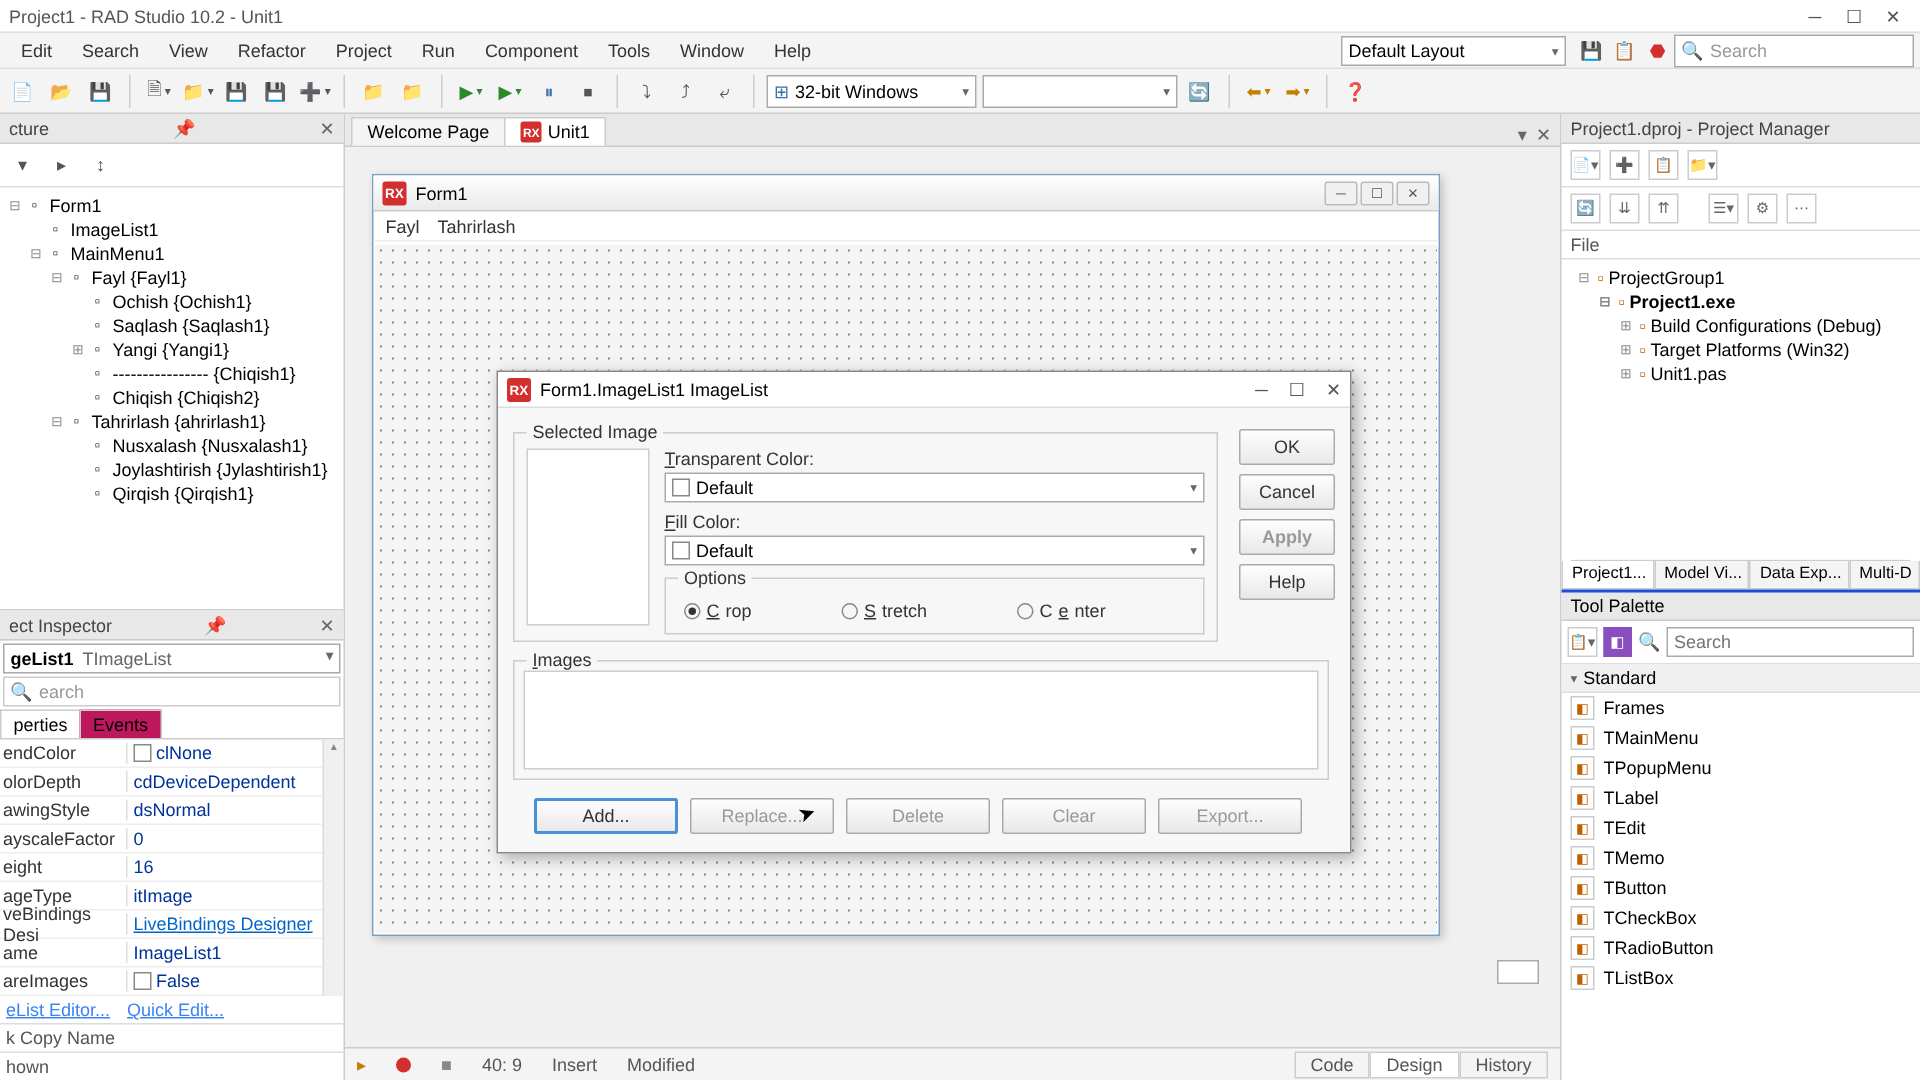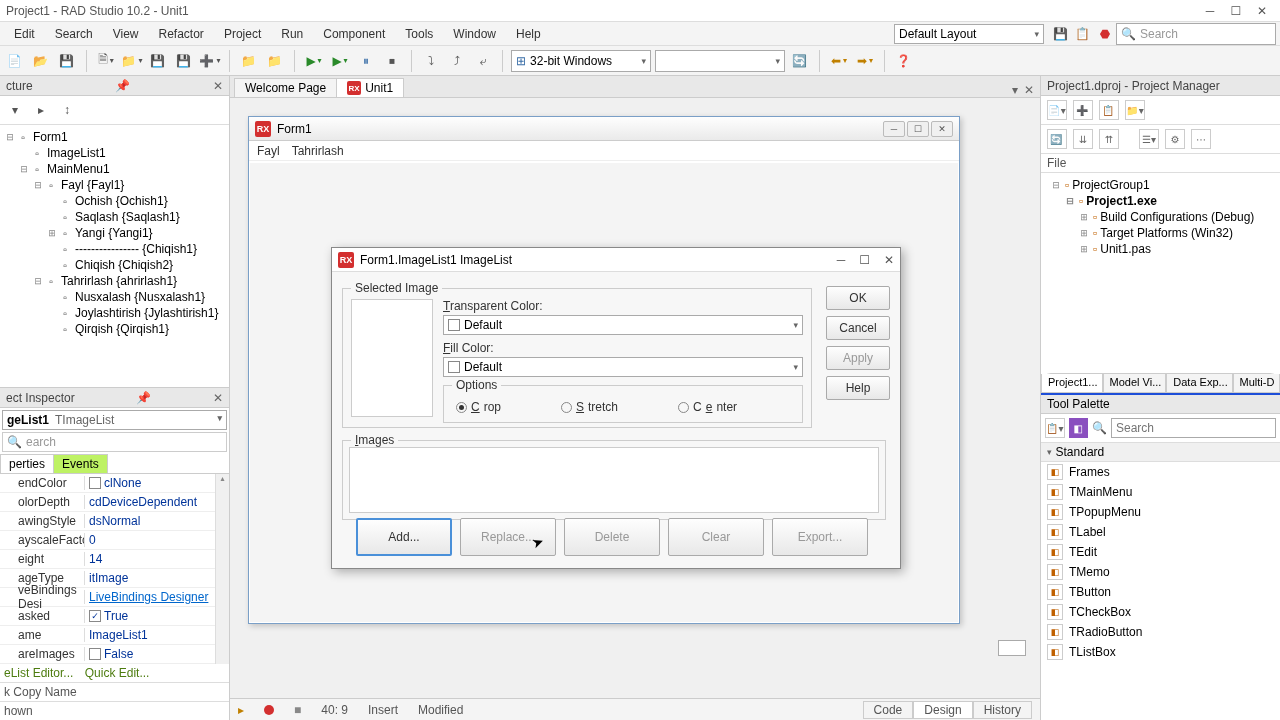--- a/index.html
+++ b/index.html
@@ -30,32 +30,32 @@
 .tree-row { display:flex; align-items:center; padding:1px 4px; white-space:nowrap; }
 .tree-indent { display:inline-block; }
 .tree-icon { width:14px; height:14px; display:inline-flex; align-items:center; justify-content:center; margin-right:3px; font-size:10px; }
 .expander { width:12px; color:#888; font-size:9px; display:inline-block; text-align:center; }
 
 .obj-inspector { border-top:1px solid #ccc; }
 .obj-combo { border:1px solid #aaa; margin:2px; padding:2px 4px; background:#fff; font-weight:bold; display:flex; }
 .obj-combo .type { font-weight:normal; color:#666; margin-left:6px; }
 .obj-search { border:1px solid #ccc; margin:2px; padding:2px 4px; background:#fff; color:#999; }
 .obj-tabs { display:flex; border-bottom:1px solid #ccc; }
-.obj-tab { padding:2px 8px; border:1px solid #ccc; border-bottom:none; background:#bef264; margin-right:-1px; }
+.obj-tab { padding:2px 8px; border:1px solid #ccc; border-bottom:none; background:#be185d; margin-right:-1px; }
 .obj-tab.active { background:#fff; }
 .prop-grid { }
 .prop-row { display:flex; border-bottom:1px solid #eee; height:19px; align-items:center; }
-.prop-name { width:84px; padding-left:18px; color:#333; overflow:hidden; }
+.prop-name { width:84px; padding-left:2px; color:#333; overflow:hidden; }
 .prop-val { flex:1; padding-left:4px; border-left:1px solid #ddd; color:#003399; display:flex; align-items:center; gap:3px; }
 .prop-val.link { color:#0066cc; text-decoration:underline; }
 .prop-scroll { width:14px; background:#f0f0f0; border-left:1px solid #ddd; }
 .color-swatch { width:12px; height:12px; border:1px solid #888; background:#fff; }
 .checkbox-faux { width:12px; height:12px; border:1px solid #888; display:inline-flex; align-items:center; justify-content:center; font-size:9px; }
 .bottom-links { padding:2px 4px; }
-.bottom-links span { color:#4d7c0f; margin-right:8px; cursor:pointer;margin-top:20px; }
+.bottom-links span { color:#3b82f6; text-decoration:underline; margin-right:8px; cursor:pointer;margin-top:20px; }
 .status-strip { padding:2px 4px; color:#555; border-top:1px solid #ddd; }
 
 .center { flex:1; position:relative; background:#f0f0f0; display:flex; flex-direction:column; }
 .doc-tabs { height:22px; background:#e8e8e8; display:flex; align-items:flex-end; padding-left:4px; border-bottom:1px solid #ccc; }
 .doc-tab { padding:2px 10px; border:1px solid #ccc; background:#f4f4f4; border-bottom:none; margin-right:-1px; display:flex; align-items:center; gap:4px; }
 .doc-tab.active { background:#fff; }
 .doc-tab .rx-badge { width:14px; height:14px; background:#d32f2f; border-radius:2px; color:#fff; font-size:8px; font-weight:bold; display:inline-flex; align-items:center; justify-content:center; }
 
 .designer-surface { flex:1; position:relative; overflow:hidden; }
 
@@ -81,27 +81,27 @@
 .color-combo { position:absolute; height:20px; border:1px solid #aaa; background:#fff; display:flex; align-items:center; padding:0 4px; gap:4px; }
 .color-combo .dd { margin-left:auto; color:#666; font-size:9px; }
 .options-box { border:1px solid #ccc; position:absolute; left:100px; top:96px; width:360px; height:38px; }
 .radio-row { position:absolute; top:14px; left:12px; display:flex; gap:60px; align-items:center; }
 .radio-item { display:flex; align-items:center; gap:4px; color:#333; }
 .faux-radio { width:11px; height:11px; border:1px solid #888; border-radius:50%; display:inline-flex; align-items:center; justify-content:center; }
 .faux-radio.checked::after { content:""; width:5px; height:5px; background:#333; border-radius:50%; }
 
 .dlg-btn-col { position:absolute; right:10px; top:14px; width:64px; display:flex; flex-direction:column; gap:6px; }
 .dlg-button { height:24px; border:1px solid #aaa; background:linear-gradient(#fefefe,#e8e8e8); display:flex; align-items:center; justify-content:center; color:#333; border-radius:2px; }
-.dlg-button.disabled { color:#999; }
+.dlg-button.disabled { color:#999;font-weight:bold; }
 
 .images-box { left:10px; top:168px; width:544px; height:80px; }
 .images-list { position:absolute; left:6px; top:6px; right:6px; bottom:6px; border:1px solid #ccc; background:#fff; }
 
 .img-btn-row { position:absolute; left:24px; bottom:12px; display:flex; gap:8px; }
-.img-btn { width:96px; height:38px; border:1px solid #aaa; background:linear-gradient(#fefefe,#e8e8e8); display:flex; align-items:center; justify-content:center; color:#333; border-radius:2px; }
+.img-btn { width:96px; height:24px; border:1px solid #aaa; background:linear-gradient(#fefefe,#e8e8e8); display:flex; align-items:center; justify-content:center; color:#333; border-radius:2px; }
 .img-btn.focused { border:2px solid #4a90d9; }
 .img-btn.disabled { color:#999; }
 
 .cursor-arrow { position:absolute; left:200px; top:262px; pointer-events:none; font-size:14px; color:#000; transform:rotate(-20deg); }
 
 .bottom-status { height:22px; background:#f4f4f4; border-top:1px solid #ccc; display:flex; align-items:center; padding:0 8px; gap:20px; color:#555; }
 .bottom-status .rec-dot { width:10px; height:10px; background:#d32f2f; border-radius:50%; }
 .view-tabs { margin-left:auto; display:flex; }
 .view-tab { padding:1px 10px; border:1px solid #ccc; background:#f4f4f4; }
 .view-tab.active { background:#fff; }
@@ -326,33 +326,29 @@
             <div class="prop-row">
               <div class="prop-name">awingStyle</div>
               <div class="prop-val ">dsNormal</div>
             </div>
             <div class="prop-row">
               <div class="prop-name">ayscaleFactor</div>
               <div class="prop-val ">0</div>
             </div>
             <div class="prop-row">
               <div class="prop-name">eight</div>
-              <div class="prop-val ">14</div>
+              <div class="prop-val ">16</div>
             </div>
             <div class="prop-row">
               <div class="prop-name">ageType</div>
               <div class="prop-val ">itImage</div>
             </div>
             <div class="prop-row">
               <div class="prop-name">veBindings Desi</div>
               <div class="prop-val link">LiveBindings Designer</div>
-            </div>
-            <div class="prop-row">
-              <div class="prop-name">asked</div>
-              <div class="prop-val "><span class="checkbox-faux">✓</span>True</div>
             </div>
             <div class="prop-row">
               <div class="prop-name">ame</div>
               <div class="prop-val ">ImageList1</div>
             </div>
             <div class="prop-row">
               <div class="prop-name">areImages</div>
               <div class="prop-val "><span class="checkbox-faux"></span>False</div>
             </div>
           </div>

